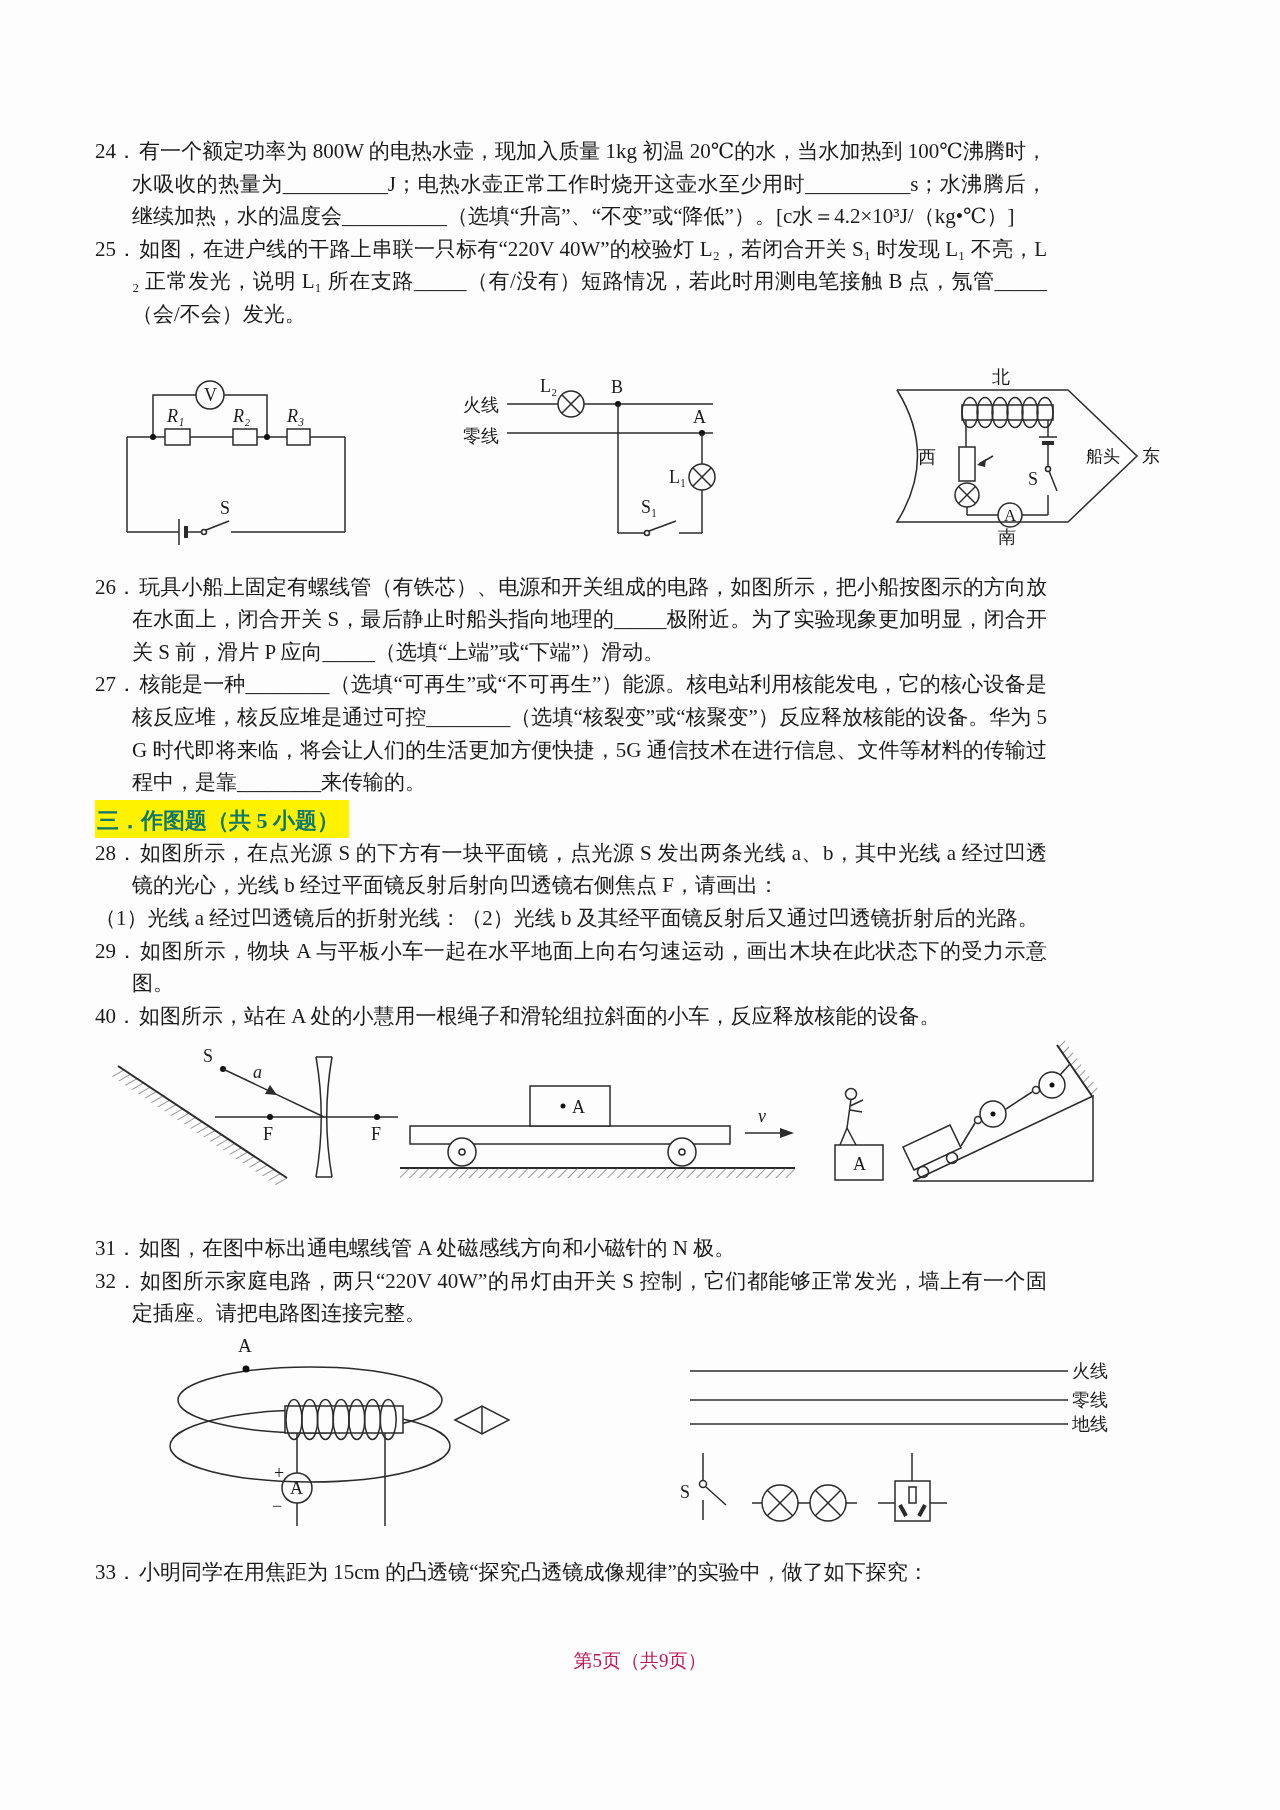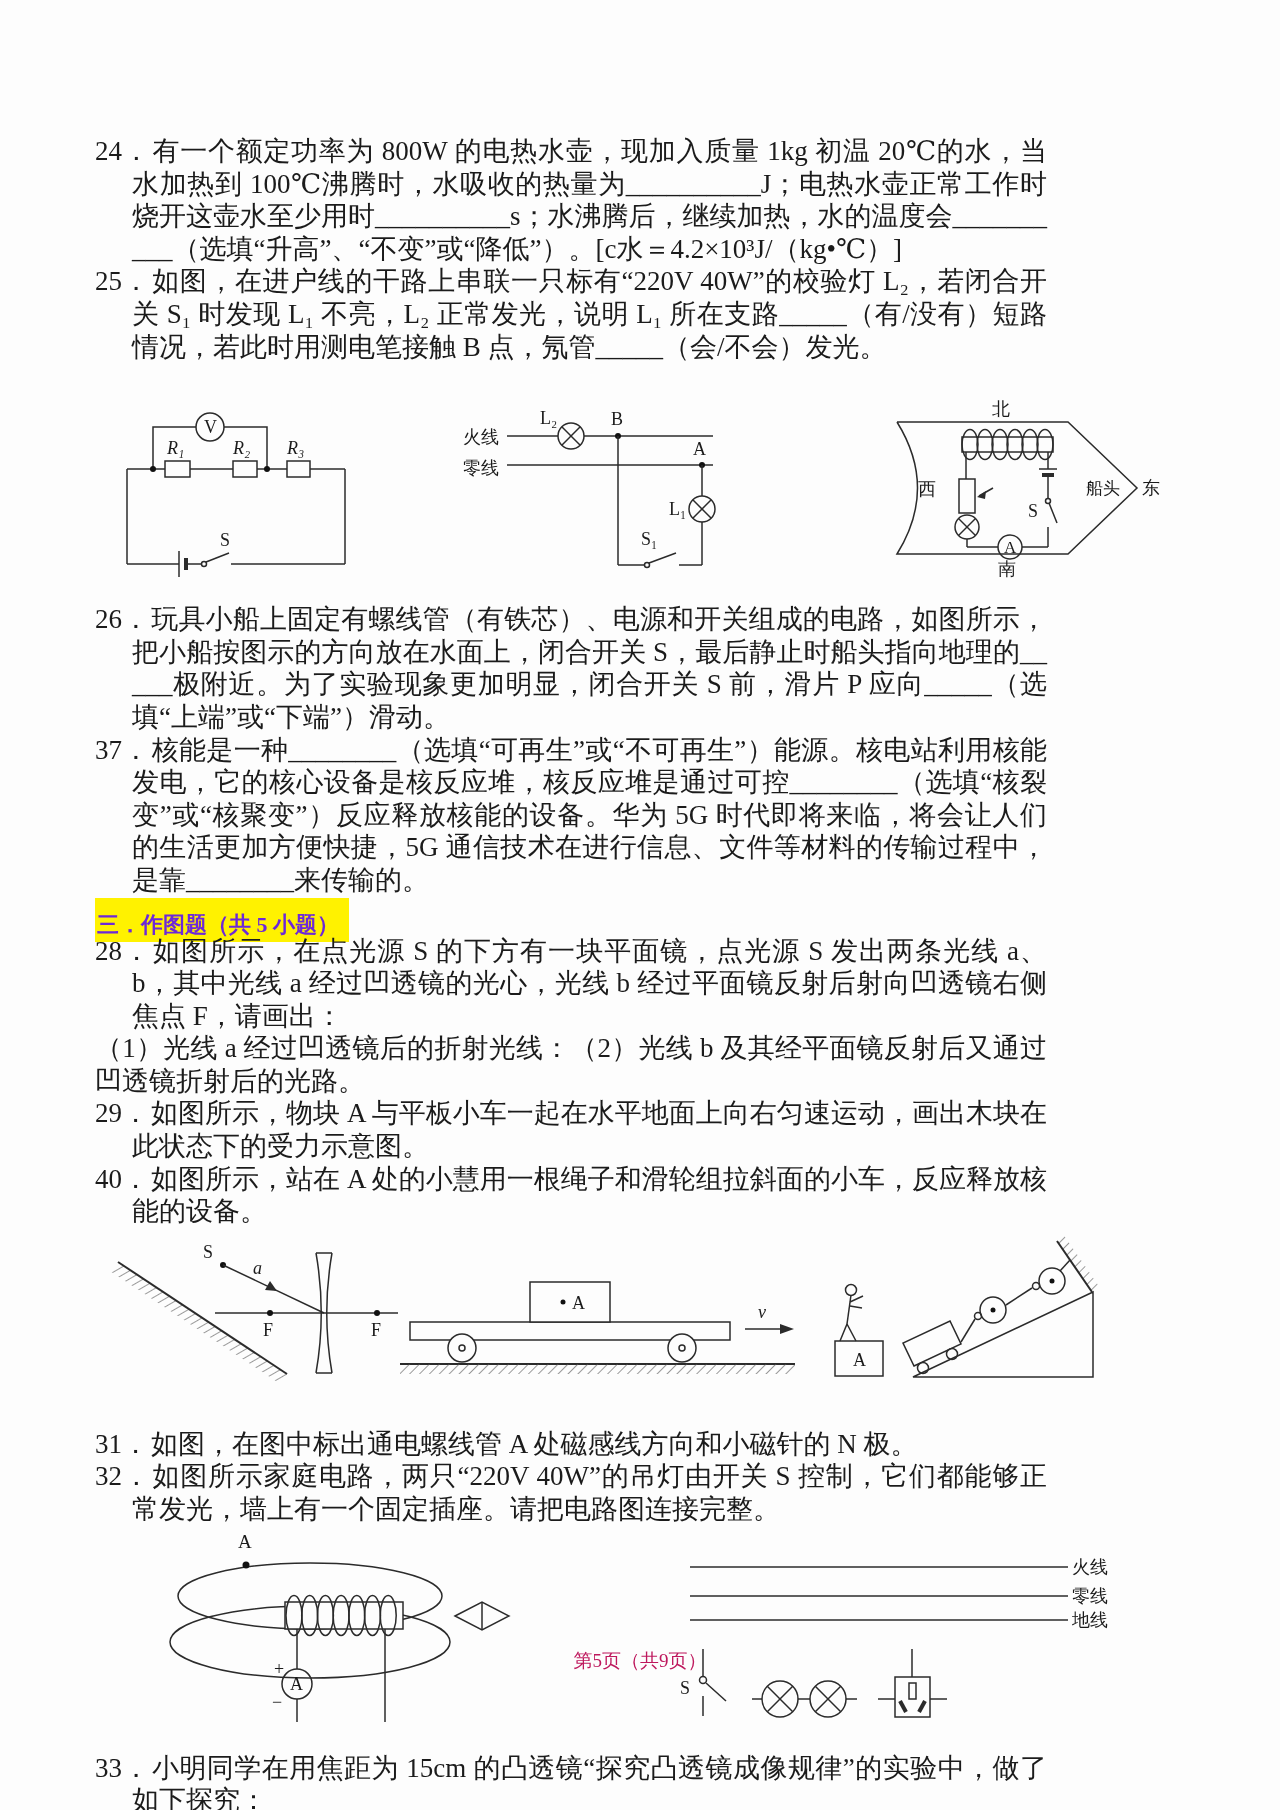--- a/index.html
+++ b/index.html
@@ -4,30 +4,30 @@
 <style>
   html,body { margin:0; padding:0; background:#fdfdfd; }
   .page {
     position:relative; width:1280px; height:1810px; margin:0 auto;
     background:#fdfdfd; overflow:hidden;
     font-family:"Liberation Serif","DejaVu Serif",serif;
     color:#1b1b1b;
   }
   .content { position:absolute; left:95px; top:135px; width:952px; }
   p.q {
-    margin:0; font-size:27px; line-height:32.6px; text-align:justify;
+    margin:0; font-size:21px; line-height:32.6px; text-align:justify;
     padding-left:37px; text-indent:-37px;
     word-break:break-all;
   }
   p.q.noindent { padding-left:0; text-indent:0; }
   .qnum { padding-right:2px; }
   .secwrap { margin:1px 0; height:36px; }
   .hl {
-    display:inline-block; background:#fff200; color:#6d28d9;
-    font-weight:bold; font-size:22px; line-height:30px; padding:12px 10px 2px 2px;
+    display:inline-block; background:#fff200; color:#0f766e;
+    font-weight:bold; font-size:22px; line-height:30px; padding:6px 10px 2px 2px;
   }
   .drow { position:relative; width:100%; }
   .drow svg { position:absolute; overflow:visible; }
   .footer {
     position:absolute; left:0; top:1648px; width:1280px;
     text-align:center; font-size:19px; color:#be185d;
   }
   
   .ln  { stroke:#2b2b2b; stroke-width:1.5; fill:none; }
   .ln2 { stroke:#2b2b2b; stroke-width:2; fill:none; }
@@ -181,21 +181,21 @@
           <circle class="openbox" cx="168" cy="114" r="2.5"></circle>
           <line class="ln" x1="169" y1="116" x2="177" y2="136"></line>
           <line class="ln" x1="168" y1="140" x2="168" y2="160"></line>
           <text class="lbl" x="148" y="130">S</text>
         </g>
       </svg>
     </div>
 
     <p class="q"><span class="qnum">26．</span><span>玩具小船上固定有螺线管（有铁芯）、电源和开关组成的电路，如图所示，把小船按图示的方向放在水面上，闭合开关 S，最后静止时船头指向地理的_____极附近。为了实验现象更加明显，闭合开关 S 前，滑片 P 应向_____（选填“上端”或“下端”）滑动。</span></p>
 
-    <p class="q"><span class="qnum">37．</span><span>核能是一种________（选填“可再生”或“不可再生”）能源。核电站利用核能发电，它的核心设备是核反应堆，核反应堆是通过可控________（选填“核裂变”或“核聚变”）反应释放核能的设备。华为 5G 时代即将来临，将会让人们的生活更加方便快捷，5G 通信技术在进行信息、文件等材料的传输过程中，是靠________来传输的。</span></p>
+    <p class="q"><span class="qnum">27．</span><span>核能是一种________（选填“可再生”或“不可再生”）能源。核电站利用核能发电，它的核心设备是核反应堆，核反应堆是通过可控________（选填“核裂变”或“核聚变”）反应释放核能的设备。华为 5G 时代即将来临，将会让人们的生活更加方便快捷，5G 通信技术在进行信息、文件等材料的传输过程中，是靠________来传输的。</span></p>
 
     <div class="secwrap">
       <span class="hl">三．作图题（共 5 小题）</span>
     </div>
 
     <p class="q"><span class="qnum">28．</span><span>如图所示，在点光源 S 的下方有一块平面镜，点光源 S 发出两条光线 a、b，其中光线 a 经过凹透镜的光心，光线 b 经过平面镜反射后射向凹透镜右侧焦点 F，请画出：</span></p>
     <p class="q noindent"><span>（1）光线 a 经过凹透镜后的折射光线：（2）光线 b 及其经平面镜反射后又通过凹透镜折射后的光路。</span></p>
 
     <p class="q"><span class="qnum">29．</span><span>如图所示，物块 A 与平板小车一起在水平地面上向右匀速运动，画出木块在此状态下的受力示意图。</span></p>
 

